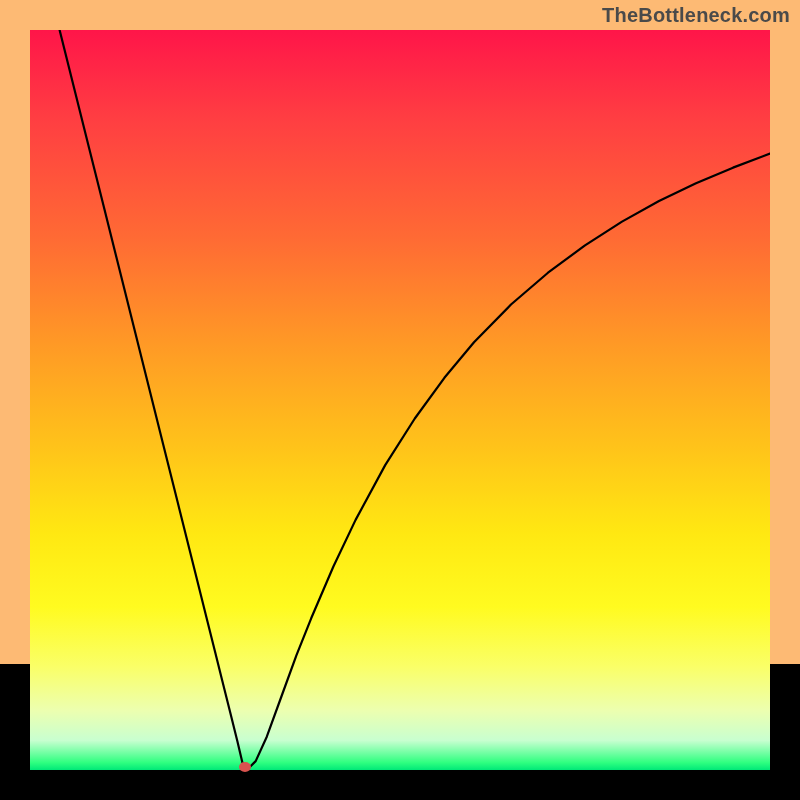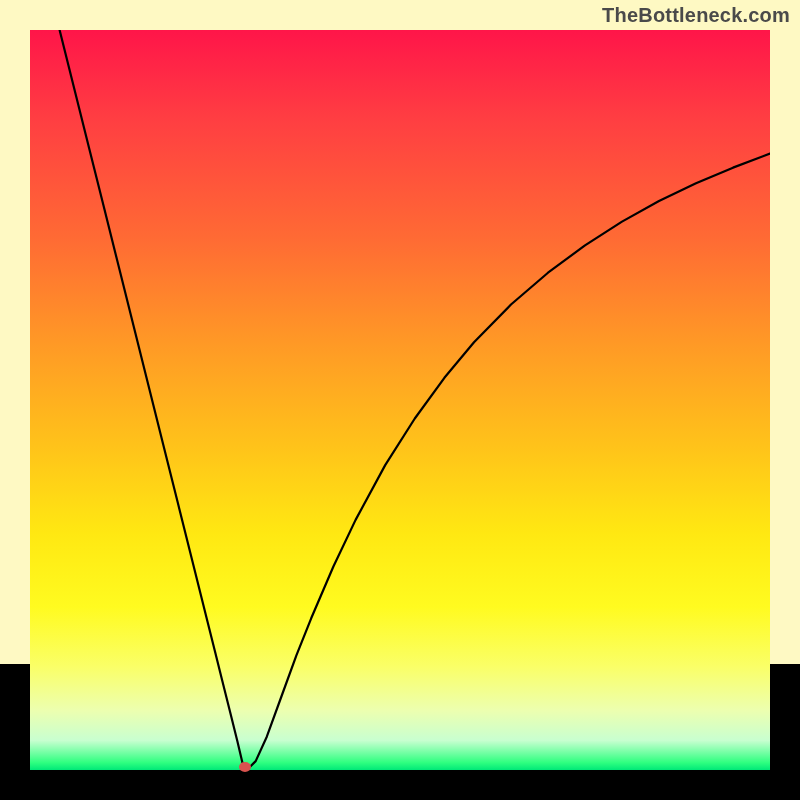--- a/index.html
+++ b/index.html
@@ -1,21 +1,21 @@
 <!DOCTYPE html>
 <html><head>
 <meta charset="utf-8">
 <style>
   * { margin: 0; padding: 0; box-sizing: border-box; }
   html, body { width: 800px; height: 800px; overflow: hidden; background: #000; }
   .frame {
     position: relative;
     width: 800px;
     height: 664px;
-    background: #fef9c3;
+    background: #fdba74;
   }
   .plot-area {
     position: absolute;
     left: 30px;
     top: 30px;
     width: 740px;
     height: 740px;
     
     background: linear-gradient(to bottom,
       #ff1549 0%,

